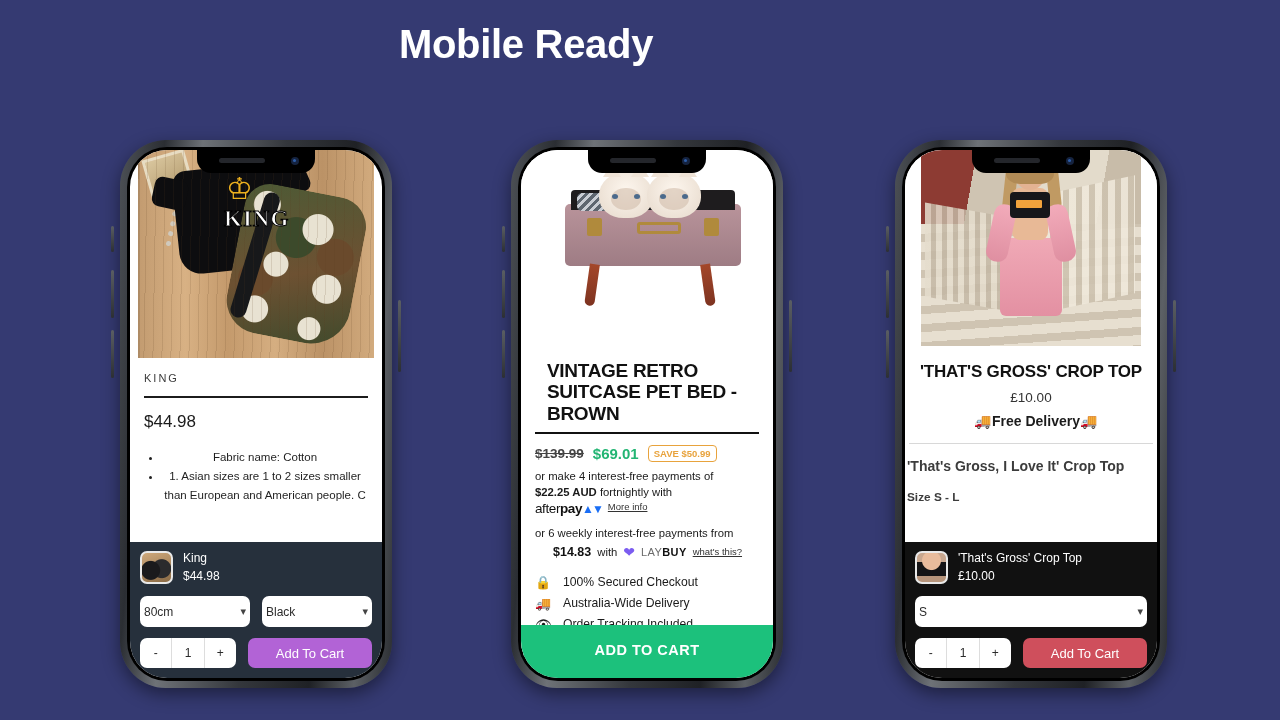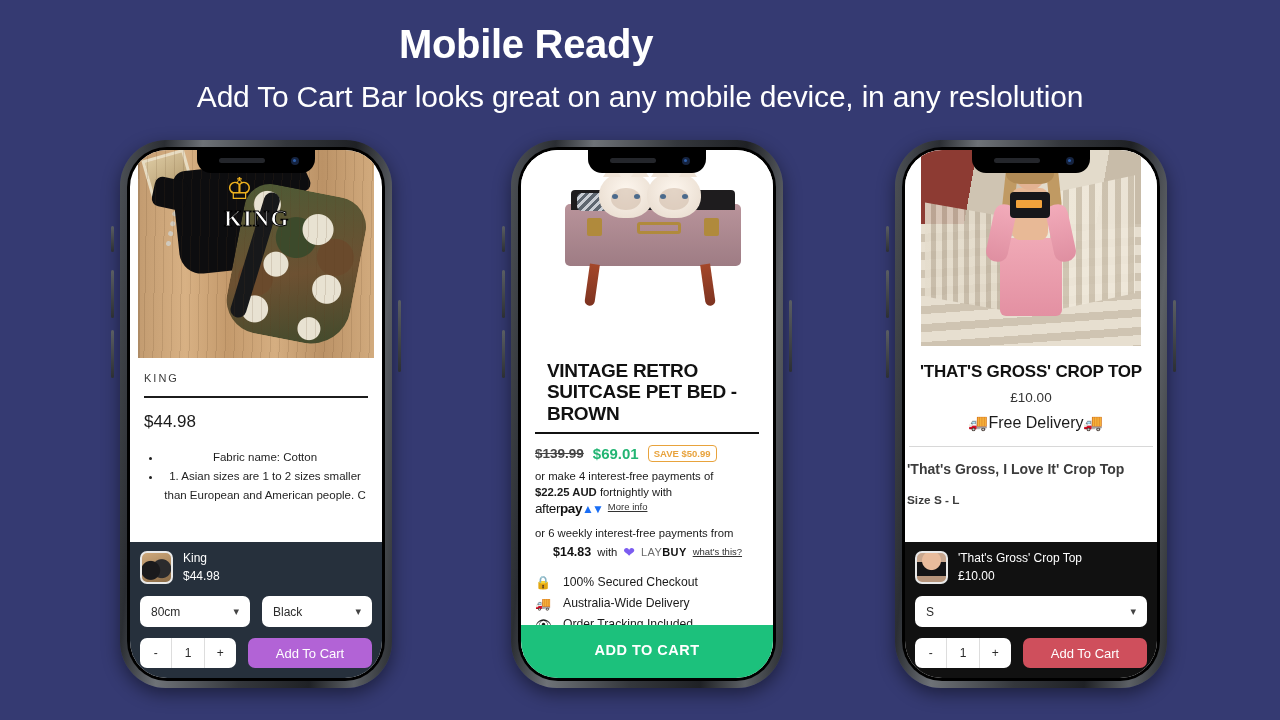--- a/index.html
+++ b/index.html
@@ -240,21 +240,21 @@
   .feat { margin-top: 12px; }
   .feat-row{ display:flex; align-items:center; gap:11px; padding: 3px 0; }
   .feat-ic{ width:17px; text-align:center; font-size:13px; color:#1b1b1b;}
   .feat-tx{ font-size:12.2px; color:#1a1a1a;}
 
   .title3{
     text-align:center; font-size:17px; font-weight:700; color:#111;
     letter-spacing:-.2px; line-height:1.2; padding: 16px 10px 0;
   }
   .price3{ text-align:center; font-size:13.5px; color:#333; padding-top:8px;}
-  .ship3{ text-align:center; font-size:16px; font-weight:400; color:#1b1b1b; padding-top:8px;padding-left:10px;}
+  .ship3{ text-align:center; font-size:14px; font-weight:700; color:#1b1b1b; padding-top:8px;padding-left:10px;}
   .hr3 { height:1px; background:#d8d8d8; margin: 14px 4px 0; }
   .desc3{ font-size:14px; font-weight:700; color:#3c3c3c; padding: 14px 2px 0;}
   .desc3b{ font-size:11.8px; font-weight:700; color:#3c3c3c; padding: 16px 2px 0;}
 
   
   .sticky { position:absolute; left:0; right:0; bottom:0; z-index: 30; }
 
   .hurry {
     background:#c13fd0; color:#fff; text-align:center;
     font-size: 8.5px; font-weight:700; letter-spacing:.3px; padding: 4px 0;
@@ -272,21 +272,21 @@
       linear-gradient(160deg,#cfa97c,#8a6a45);}
   .thumb.t3{ background:
       radial-gradient(circle at 50% 26%, #e8bb9c 0 9px, transparent 10px),
       linear-gradient(180deg,#c8a78f 0 30%, #141416 30% 78%, #b7957c 78%);}
   .bar-name{ color:#fff; font-size:12px; line-height:1.45; }
   .bar-price{ color:#fff; font-size:12px; line-height:1.45; }
   .bar-selects{ display:flex; gap:12px; margin-top:11px; }
   .sel{
     flex:1; background:#fff; border-radius:7px; height:31px;
     display:flex; align-items:center; justify-content:space-between;
-    padding: 0 11px; font-size:12px; color:#2b2b2b;
+    padding: 0 4px; font-size:12px; color:#2b2b2b;
   }
   .chev{ font-size:11px; color:#444; }
   .bar-actions{ display:flex; gap:12px; margin-top:11px; align-items:center;}
   .qty{
     background:#fff; border-radius:7px; height:30px; display:flex; align-items:center;
     width:96px; overflow:hidden;
   }
   .qty > div{ flex:1; text-align:center; font-size:12px; color:#2b2b2b; line-height:30px;}
   .qty .mid{ border-left:1px solid #ddd; border-right:1px solid #ddd;}
   .atc{
@@ -302,21 +302,20 @@
     font-size:14.5px; font-weight:700; letter-spacing:.5px;
     padding: 17px 0 20px;
   }
 </style>
 </head>
 <body>
 
 <div class="stage">
 
   <div class="headline">Mobile Ready</div>
-  <div class="subheadline">Add To Cart Bar looks great on any mobile device, in any reslolution</div>
 
   <div class="phone" id="phone-1">
     <div class="btn-side btn-sil"></div>
     <div class="btn-side btn-up"></div>
     <div class="btn-side btn-dn"></div>
     <div class="btn-side btn-pwr"></div>
     <div class="phone-inner">
       <div class="screen">
         <div class="notch">
           <div class="speaker"></div>

